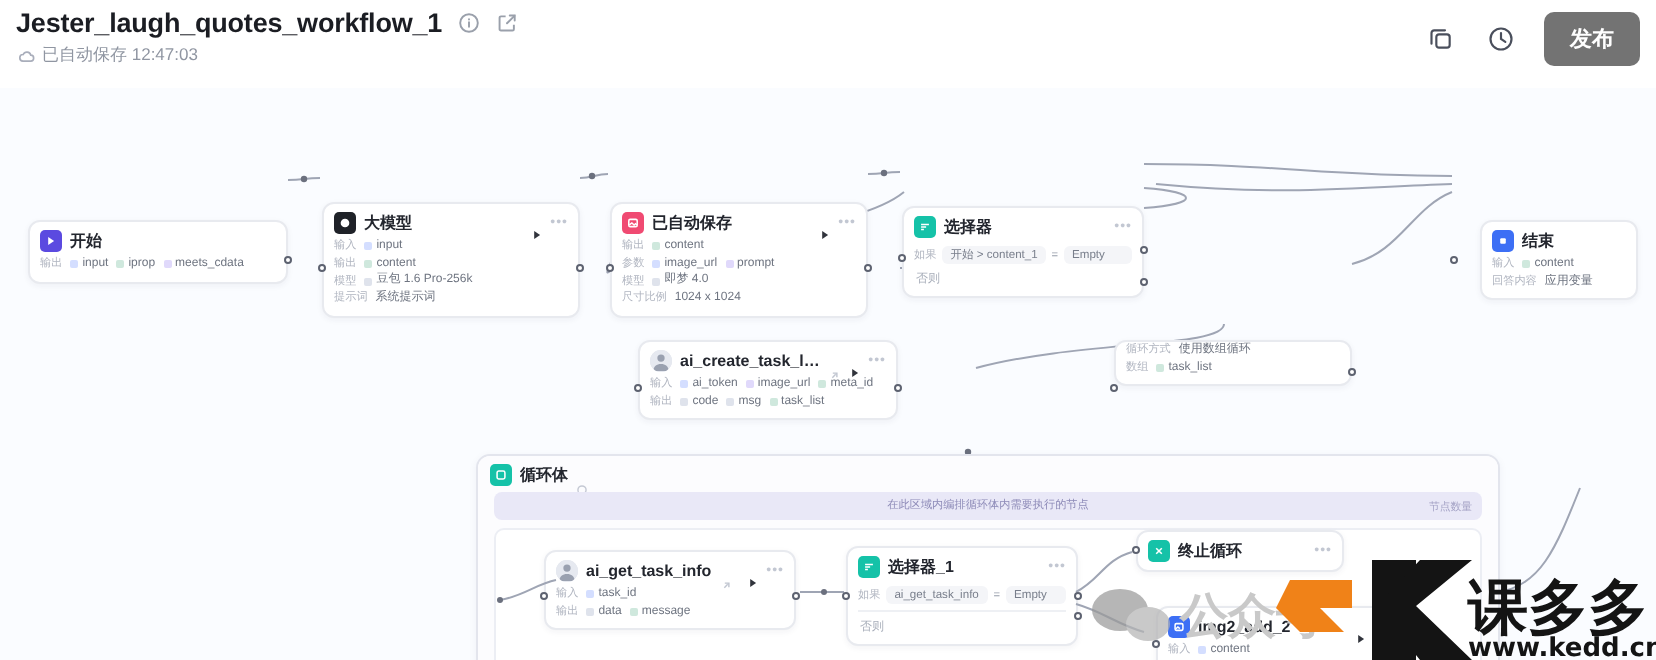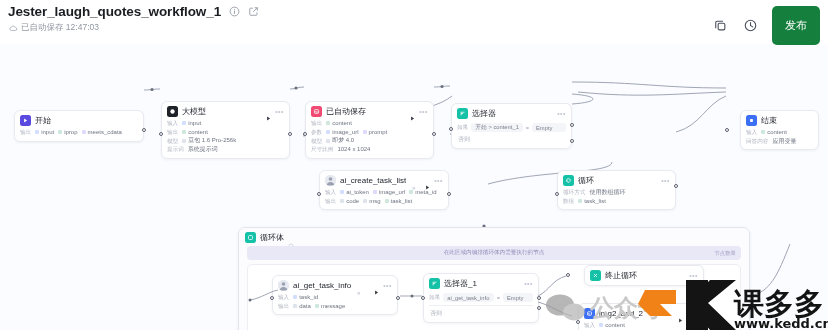--- a/index.html
+++ b/index.html
@@ -35,22 +35,22 @@
 
   .hdr-right {
     position: absolute; right: 8px; top: 6px;
     display: flex; align-items: center; gap: 13px;
   }
   .hdr-btn-ic {
     width: 17px; height: 17px; color: #4a4f5c;
     display: flex; align-items: center; justify-content: center; cursor: pointer;
   }
   .publish-btn {
-    background: #15803d; color: #fff; font-size: 11px; font-weight: normal;
-    border: none; border-radius: 5px; padding: 0 13px; height: 39px;
+    background: #737373; color: #fff; font-size: 11px; font-weight: bold;
+    border: none; border-radius: 5px; padding: 0 13px; height: 27px;
     display: flex; align-items: center; justify-content: center; cursor: pointer;
   }
 
   
   .canvas {
     position: absolute; left: 0; top: 44px; width: 828px; height: 286px;
     background: #fafcff;
     overflow: hidden;
   }
   .edges { position: absolute; left: 0; top: 0; width: 828px; height: 286px; z-index: 5; }
@@ -71,21 +71,21 @@
     display: flex; align-items: center; justify-content: center;
     color: #fff; font-size: 6px; line-height: 1;
   }
   .nic.purple { background: #5b4ae0; }
   .nic.dark   { background: #1f2228; }
   .nic.pink   { background: #f04a72; }
   .nic.teal   { background: #15c2a8; }
   .nic.blue   { background: #3d6ff5; }
   .nic.avatar { background: #dfe3ea; border-radius: 50%; overflow: hidden; }
   .ntitle {
-    font-size: 8px; color: #23262e; font-weight: normal;
+    font-size: 8px; color: #23262e; font-weight: bold;
     white-space: nowrap; overflow: hidden; text-overflow: ellipsis;
   }
   .ntitle-ic { width: 6px; height: 6px; color: #b9bec9; flex: none; }
   .hd-right {
     margin-left: auto; display: flex; align-items: center; gap: 3px; flex: none;
   }
   .play-ic { width: 7px; height: 7px; color: #31343c; }
   .dots-ic { color: #c2c7d2; font-size: 7px; letter-spacing: 0.5px; line-height: 1; }
 
   .node-body { padding: 0 5px 4px 5px; }
@@ -491,32 +491,20 @@
               <i class="vchip g"></i>
               <span>task_list</span>
             </span>
         </div>
       </div>
     </div>
     <div class="port" style="left:317px; top:148px;"></div>
     <div class="port" style="left:447px; top:148px;"></div>
 
     <div class="node" style="left:557px; top:126px; width:119px;">
-      <div class="node-hd">
-        <span class="nic teal">
-          <svg viewBox="0 0 10 10" width="7" height="7" fill="none" stroke="#fff" stroke-width="1.1">
-              <path d="M2.4 5a2.6 2.6 0 1 1 1 2"></path>
-              <path d="M2.2 4.6 2.4 6.4 4 6"></path>
-            </svg>
-        </span>
-        <span class="ntitle">循环</span>
-        <span class="hd-right">
-            <span class="dots-ic">•••</span>
-          </span>
-      </div>
       <div class="node-body">
         <div class="prow">
           <span class="plabel">循环方式</span>
           <span class="ptag">
               <span>使用数组循环</span>
             </span>
         </div>
         <div class="prow">
           <span class="plabel">数组</span>
           <span class="ptag">
@@ -633,21 +621,21 @@
           <span class="pill" style="width:30px;">Empty</span>
         </div>
         <div class="sep-line"></div>
         <div class="else-row">否则</div>
       </div>
     </div>
     <div class="port" style="left:421px; top:252px;"></div>
     <div class="port" style="left:537px; top:252px;"></div>
     <div class="port" style="left:537px; top:262px;"></div>
 
-    <div class="node" style="left:584px; top:221px; width:120px; height:21px;">
+    <div class="node" style="left:568px; top:221px; width:104px; height:21px;">
       <div class="node-hd" style="padding-top:4px;">
         <span class="nic teal">
           <svg viewBox="0 0 10 10" width="7" height="7" fill="none" stroke="#fff" stroke-width="1.1">
               <path d="M3 3l4 4M7 3 3 7"></path>
             </svg>
         </span>
         <span class="ntitle">终止循环</span>
         <span class="hd-right">
             <span class="dots-ic">•••</span>
           </span>

